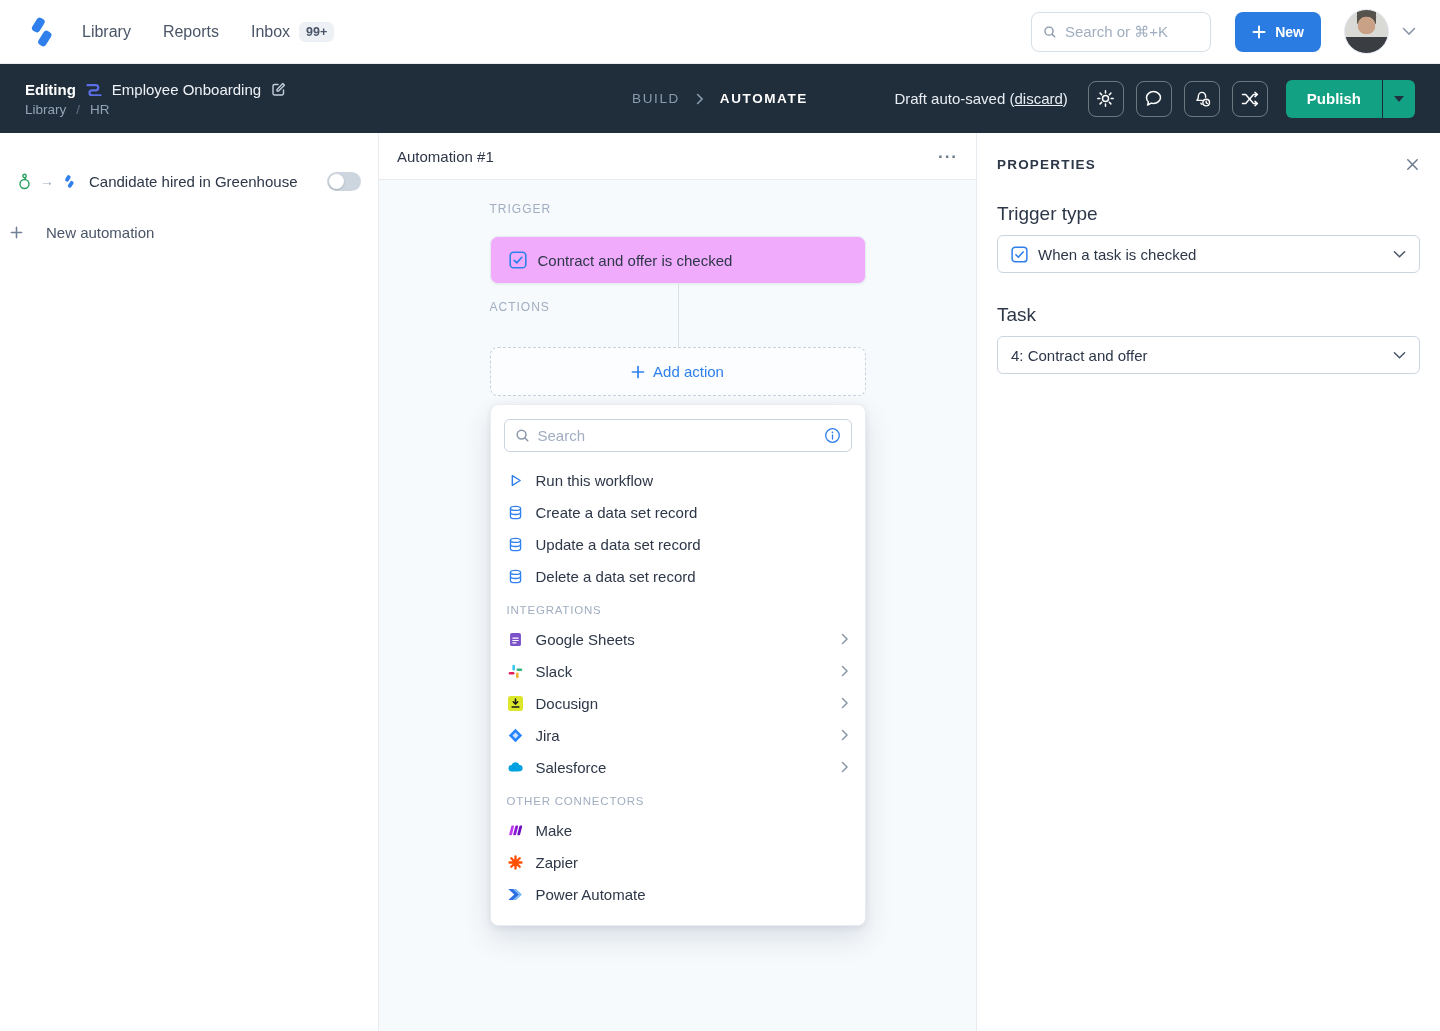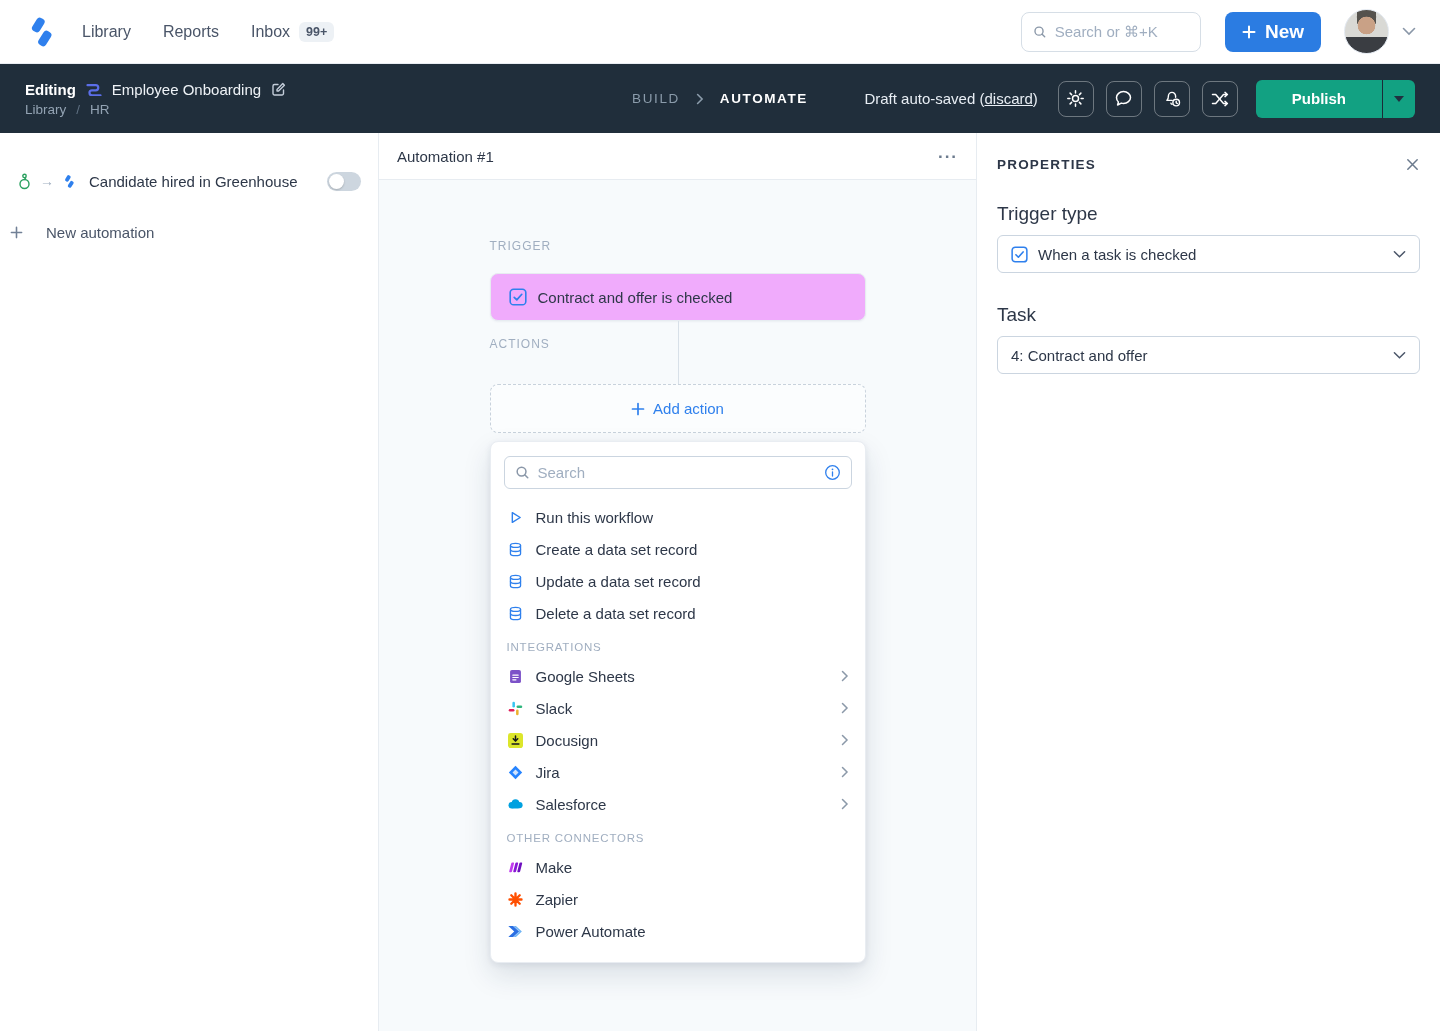--- a/index.html
+++ b/index.html
@@ -9,21 +9,21 @@
   
   .navbar { height:64px; background:#fff; border-bottom:1px solid #e9edf2; display:flex; align-items:center; padding:0 24px; }
   .brand { width:36px; height:36px; display:flex; align-items:center; justify-content:center; cursor:pointer; }
   .nav-links { display:flex; align-items:center; gap:32px; margin-left:22px; }
   .nav-link { font-size:16px; color:#4a5568; cursor:pointer; display:flex; align-items:center; gap:9px; }
   .badge { background:#edf1f5; color:#4a5568; font-size:12.5px; font-weight:700; border-radius:6px; padding:3px 7px; }
   .nav-right { margin-left:auto; display:flex; align-items:center; }
   .search-box { width:180px; height:40px; border:1px solid #d6dee6; border-radius:8px; display:flex; align-items:center; gap:8px; padding:0 11px; color:#8a97a8; }
   .search-box input { border:none; outline:none; width:100%; font-size:15px; font-family:inherit; color:#2d3748; background:transparent; }
   .search-box input::placeholder { color:#a0aec0; }
-  .btn-new { margin-left:24px; height:40px; padding:0 17px; background:#2b7ce2; border:none; border-radius:8px; color:#fff; font-size:19px; font-weight:700; font-family:inherit; display:flex; align-items:center; gap:9px; cursor:pointer; }
+  .btn-new { margin-left:24px; height:40px; padding:0 17px; background:#2b7ce2; border:none; border-radius:8px; color:#fff; font-size:14px; font-weight:700; font-family:inherit; display:flex; align-items:center; gap:9px; cursor:pointer; }
   .avatar { margin-left:23px; width:45px; height:45px; border-radius:50%; cursor:pointer; border:1px solid #e2e8f0;
     background:
       radial-gradient(circle at 50% 36%, #c9a186 0 25%, rgba(0,0,0,0) 26%),
       radial-gradient(ellipse at 50% 16%, #55524d 0 32%, rgba(0,0,0,0) 33%),
       linear-gradient(180deg, #d9d9d5 0 62%, #3a3d42 63% 100%);
   }
   .nav-caret { margin-left:13px; color:#8a97a8; cursor:pointer; display:flex; }
 
   
   .editorbar { height:69px; background:#202e3b; display:flex; align-items:center; padding:0 25px; position:relative; color:#fff; }
@@ -35,42 +35,42 @@
   .eb-crumb .sep { color:#5f7082; }
   .eb-crumb span { cursor:pointer; }
   .eb-center { position:absolute; left:50%; transform:translateX(-50%); display:flex; align-items:center; gap:16px; }
   .eb-step { font-size:13.5px; letter-spacing:1.6px; color:#8b9cab; cursor:pointer; }
   .eb-step.active { color:#fff; font-weight:700; }
   .eb-right { margin-left:auto; display:flex; align-items:center; gap:12px; }
   .autosave { font-size:15px; color:#e8eef4; margin-right:8px; }
   .autosave a { color:#e8eef4; text-decoration:underline; cursor:pointer; }
   .icon-btn { width:36px; height:36px; border:1px solid rgba(255,255,255,.35); border-radius:8px; background:transparent; display:flex; align-items:center; justify-content:center; cursor:pointer; }
   .publish { display:flex; border-radius:6px; overflow:hidden; margin-left:6px; cursor:pointer; }
-  .publish-main { background:#12a182; color:#fff; font-weight:700; font-size:15px; padding:0 36px; height:38px; display:flex; align-items:center; border:none; font-family:inherit; cursor:pointer; }
+  .publish-main { background:#12a182; color:#fff; font-weight:700; font-size:15px; padding:0 21px; height:38px; display:flex; align-items:center; border:none; font-family:inherit; cursor:pointer; }
   .publish-caret { width:33px; background:#12a182; border-left:1px solid #1c2a37; display:flex; align-items:center; justify-content:center; cursor:pointer; }
   .caret-tri { width:0; height:0; border-left:5px solid transparent; border-right:5px solid transparent; border-top:6px solid #203040; }
 
   
   .content { display:flex; height:898px; }
   .sidebar { width:379px; background:#fff; border-right:1px solid #e7ecf1; padding-top:33px; }
   .auto-item { display:flex; align-items:center; gap:8px; padding:0 17px; height:30px; cursor:pointer; }
   .auto-item .label { font-size:15px; color:#2d3748; flex:1; margin-left:4px; }
   .arrow-glyph { color:#a0aec0; font-size:14px; }
   .toggle { width:34px; height:19px; background:#cdd6df; border-radius:10px; position:relative; cursor:pointer; flex-shrink:0; }
   .toggle .knob { position:absolute; left:2px; top:2px; width:15px; height:15px; background:#fff; border-radius:50%; box-shadow:0 1px 2px rgba(0,0,0,.2); }
   .new-automation { display:flex; align-items:center; gap:23px; padding:0 10px; margin-top:22px; height:28px; font-size:15px; color:#4a5568; cursor:pointer; }
 
   .canvas { width:598px; background:#f7fafc; border-right:1px solid #e7ecf1; display:flex; flex-direction:column; }
   .canvas-header { height:47px; background:#fff; border-bottom:1px solid #e7ecf1; display:flex; align-items:center; padding:0 18px; flex-shrink:0; }
   .canvas-title { font-size:15px; color:#2d3748; }
   .canvas-menu { margin-left:auto; color:#6b7a8d; font-size:17px; font-weight:700; letter-spacing:1px; cursor:pointer; line-height:1; }
   .canvas-body { padding-top:22px; }
   .col { width:376px; margin:0 auto; }
   .section-label { font-size:12px; color:#a0aec0; letter-spacing:1px; line-height:14px; }
-  .trigger-label { margin-bottom:20px;margin-top:37px; }
+  .trigger-label { margin-bottom:20px; }
   .trigger-card { height:48px; background:#f0abfc; border:1px solid #e7ecf1; border-radius:8px; box-shadow:0 1px 2px rgba(23,43,77,.05); display:flex; align-items:center; gap:11px; padding:0 18px; font-size:15px; color:#2d3748; cursor:pointer; }
   .connector { height:63px; position:relative; }
   .connector .line { position:absolute; left:50%; top:0; bottom:0; width:1px; background:#d8e0e8; }
   .connector .actions-label { position:absolute; left:0; top:16px;text-align:right; }
   .add-action { height:49px; border:1px dashed #c8d2dc; border-radius:8px; background:rgba(255,255,255,.55); display:flex; align-items:center; justify-content:center; gap:8px; color:#2f80ed; font-size:15px; cursor:pointer; }
 
   
   .dropdown { margin-top:8px; background:#fff; border:1px solid #e9edf2; border-radius:8px; box-shadow:0 12px 28px rgba(23,43,77,.13), 0 2px 6px rgba(23,43,77,.08); padding:14px 13px 15px; }
   .dd-search { height:33px; border:1px solid #cbd5e0; border-radius:6px; display:flex; align-items:center; gap:8px; padding:0 10px; color:#8a97a8; }
   .dd-search input { border:none; outline:none; flex:1; font-size:15px; font-family:inherit; color:#2d3748; background:transparent; }

